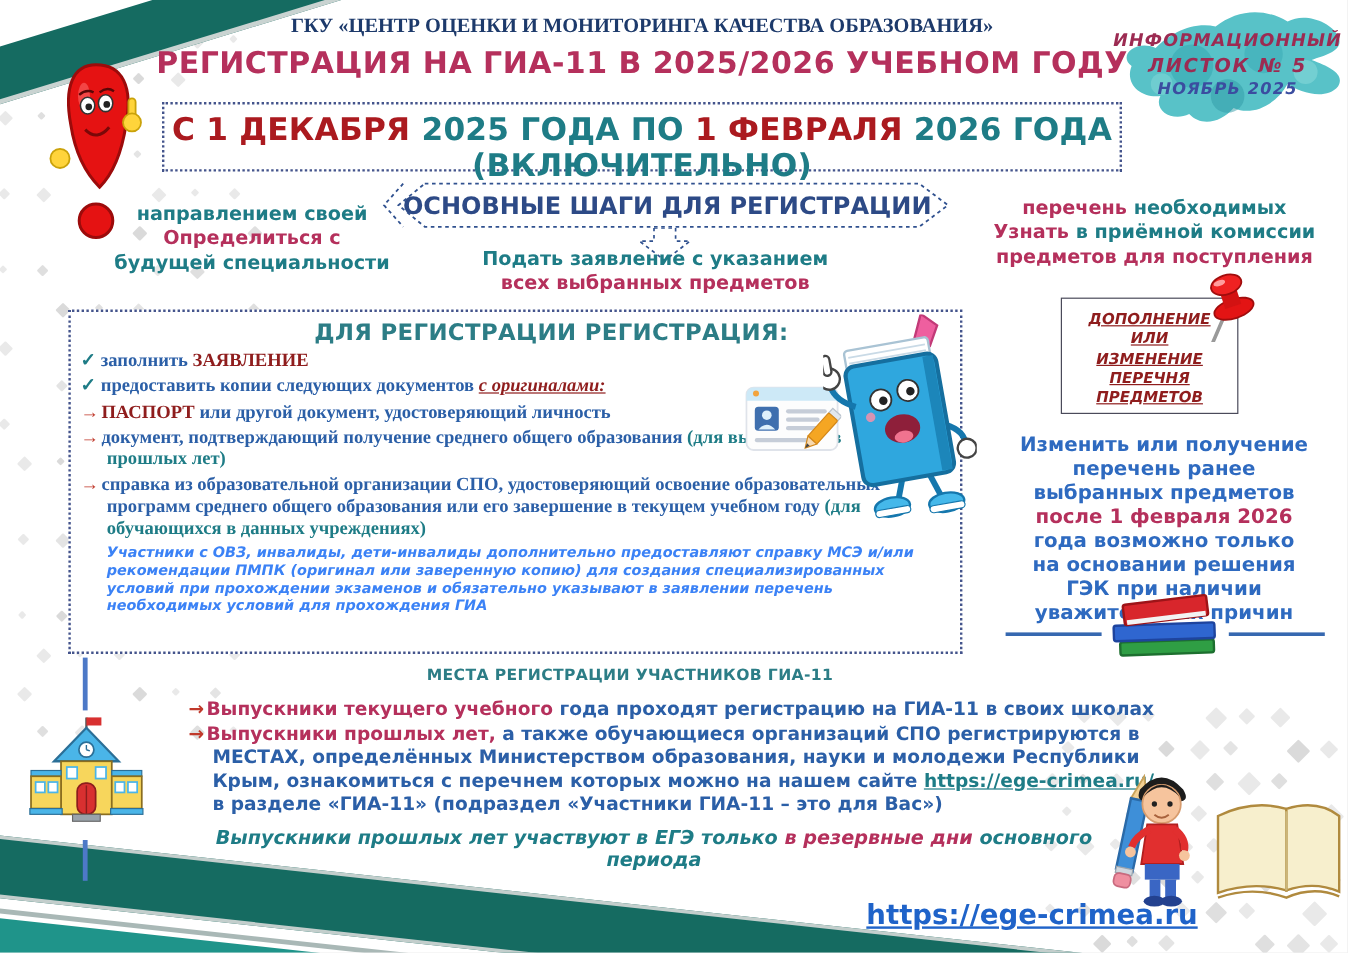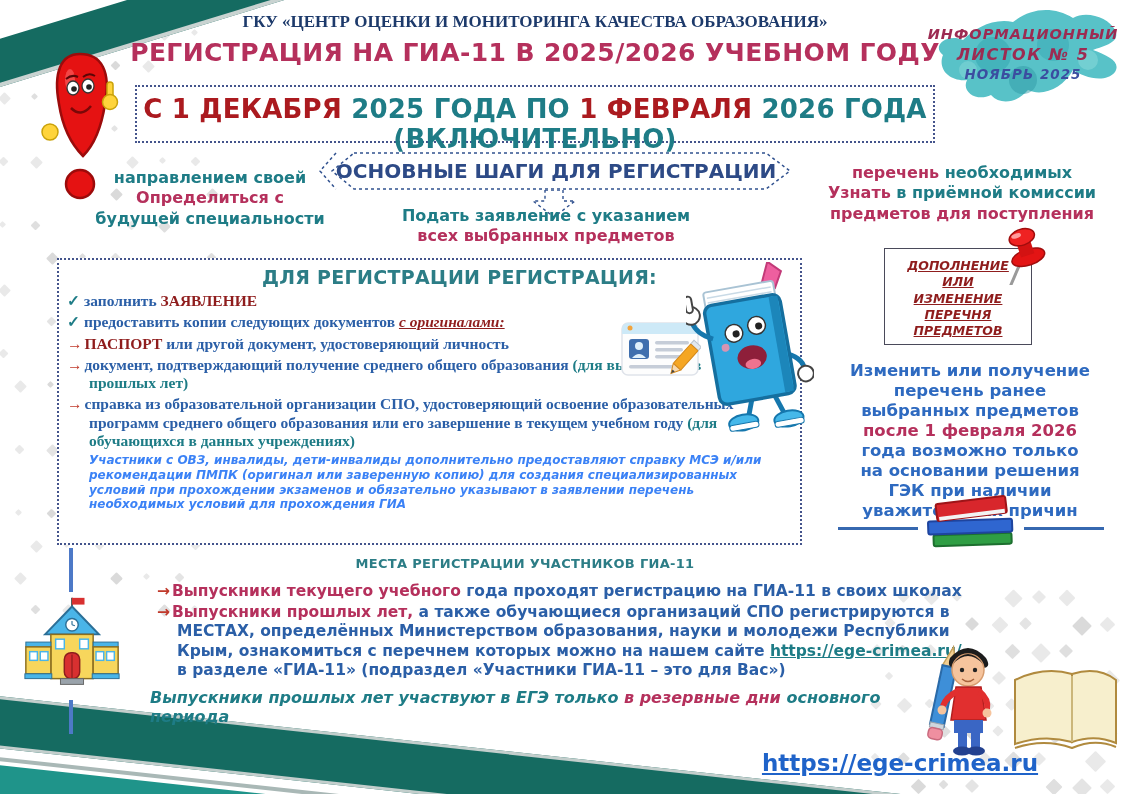--- a/index.html
+++ b/index.html
@@ -95,34 +95,34 @@
       font-style:italic;color:#3b82f6;line-height:1.22;}
   #idcard-icon{position:absolute;left:562px;top:56px;width:80px;height:66px;}
   #book-char{position:absolute;right:-14px;top:2px;width:128px;height:172px;z-index:4;}
 
   
   #places-header{left:130px;top:556px;width:790px;text-align:center;z-index:3;
       font-size:13px;font-weight:bold;color:#2c7d86;letter-spacing:.3px;}
   #places-para{left:135px;top:582px;width:805px;z-index:3;font-size:15.5px;
       font-weight:bold;line-height:1.24;margin-left:22px;}
   .pl-item{padding-left:20px;text-indent:-20px;margin-bottom:2px;}
-  #reserve-note{left:150px;top:688px;width:790px;text-align:left;z-index:3;
+  #reserve-note{left:150px;top:688px;width:790px;text-align:center;z-index:3;
       font-size:16px;font-weight:bold;font-style:italic;}
 
   
   #excl-art{left:36px;top:46px;width:88px;height:164px;z-index:2;}
   #school-art{left:22px;top:548px;width:100px;height:188px;z-index:2;}
   .vline{position:absolute;left:47px;width:4px;background:#4d79c7;}
   #vline-top{top:0;height:44px;}
   #vline-bot{top:152px;height:34px;}
   #school-svg{position:absolute;left:0;top:44px;width:100px;height:104px;}
   #boy-book{left:912px;top:636px;width:208px;height:132px;z-index:3;}
 
   
-  #footer-url{left:750px;top:750px;width:300px;text-align:center;z-index:3;
+  #footer-url{left:710px;top:750px;width:300px;text-align:center;z-index:3;
       font-size:23px;font-weight:bold;color:#1f63c9;text-decoration:underline;cursor:pointer;}
 </style>
 </head>
 <body>
 
 <div id="poster">
 
   <div class="abs" id="dm-left">
       <i class="dm" style="left: 32px; top: 0px; width: 7px; height: 7px; opacity: 0.5;"></i>
       <i class="dm" style="left: 64px; top: 0px; width: 9px; height: 9px; opacity: 0.5;"></i>

